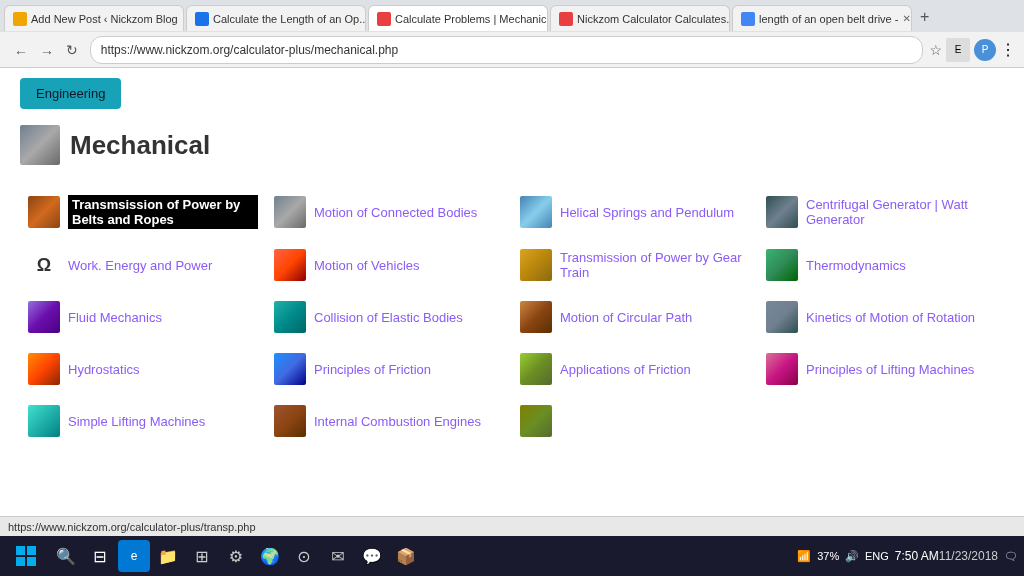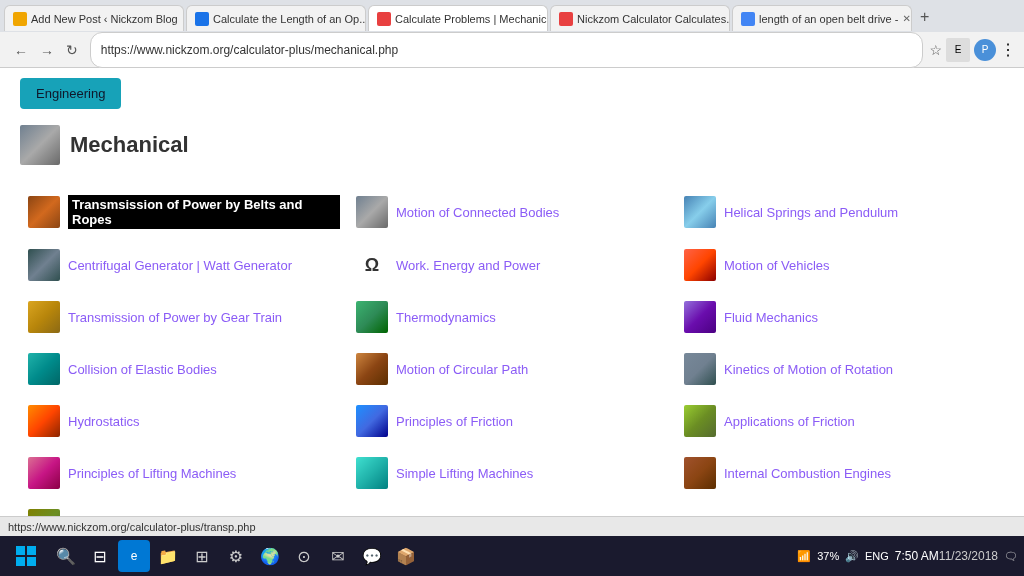--- a/index.html
+++ b/index.html
@@ -9,38 +9,38 @@
     .browser-chrome { background: #dee1e6; flex-shrink: 0; }
     .tab-bar { display: flex; align-items: center; padding: 4px 4px 0 4px; background: #dee1e6; height: 32px; }
     .tab { display: flex; align-items: center; height: 26px; padding: 0 8px; background: #f2f2f2; border-radius: 6px 6px 0 0; font-size: 11px; color: #333; margin-right: 2px; max-width: 180px; white-space: nowrap; overflow: hidden; text-overflow: ellipsis; cursor: pointer; border: 1px solid #ccc; border-bottom: none; }
     .tab.active { background: #fff; z-index: 1; }
     .tab-favicon { width: 14px; height: 14px; margin-right: 4px; border-radius: 2px; flex-shrink: 0; }
     .tab-close { margin-left: 4px; color: #666; font-size: 10px; cursor: pointer; }
     .tab-new { background: none; border: none; font-size: 16px; color: #555; cursor: pointer; padding: 0 6px; margin-bottom: 2px; }
 
     .nav-bar { display: flex; align-items: center; background: #f2f2f2; padding: 4px 8px; height: 36px; border-bottom: 1px solid #ccc; }
     .nav-btn { background: none; border: none; color: #555; font-size: 14px; cursor: pointer; padding: 2px 6px; }
-    .address-bar { flex: 1; height: 36px; border: 1px solid #ccc; border-radius: 12px; padding: 0 10px; font-size: 12px; color: #333; background: #fff; margin: 0 6px; }
+    .address-bar { flex: 1; height: 28px; border: 1px solid #ccc; border-radius: 12px; padding: 0 10px; font-size: 12px; color: #333; background: #fff; margin: 0 6px; }
     .nav-right { display: flex; align-items: center; gap: 4px; }
     .profile-circle { width: 22px; height: 22px; border-radius: 50%; background: #4a90d9; display: flex; align-items: center; justify-content: center; color: white; font-size: 10px; }
 
     
     .page-content { background: #fff; flex: 1; overflow-y: auto; padding: 0; }
     .page-inner { padding: 10px 20px 20px 20px; }
 
     
     .engineering-btn { background: #17a2b8; color: #0f172a; border: none; padding: 8px 16px; border-radius: 4px; font-size: 13px; cursor: pointer; display: inline-block; margin-bottom: 16px; }
 
     
     .page-header { display: flex; align-items: center; margin-bottom: 20px; }
     .page-icon { width: 40px; height: 40px; margin-right: 10px; background: #ccc; border-radius: 2px; overflow: hidden; }
-    .page-title { font-size: 22px; font-weight: bold; color: #333; }
-
-    
-    .topics-grid { display: grid; grid-template-columns: repeat(3, 1fr); gap: 0; }
+    .page-title { font-size: 26px; font-weight: bold; color: #333; }
+
+    
+    .topics-grid { display: grid; grid-template-columns: repeat(4, 1fr); gap: 0; }
     .topic-item { display: flex; align-items: center; padding: 10px 8px; cursor: pointer; }
     .topic-thumb { width: 32px; height: 32px; margin-right: 8px; border-radius: 2px; flex-shrink: 0; overflow: hidden; }
     .topic-label { font-size: 13px; color: #8b5cf6; text-decoration: none; }
     .topic-item.highlighted .topic-label { background: #000; color: #fff; padding: 2px 4px; font-weight: bold; }
 
     
     .taskbar { background: #1a1a2e; height: 40px; display: flex; align-items: center; padding: 0 6px; flex-shrink: 0; }
     .taskbar-start { width: 40px; height: 32px; display: flex; align-items: center; justify-content: center; cursor: pointer; }
     .taskbar-icons { display: flex; align-items: center; gap: 2px; margin-left: 4px; }
     .taskbar-icon { width: 32px; height: 32px; border-radius: 2px; display: flex; align-items: center; justify-content: center; cursor: pointer; font-size: 16px; }

